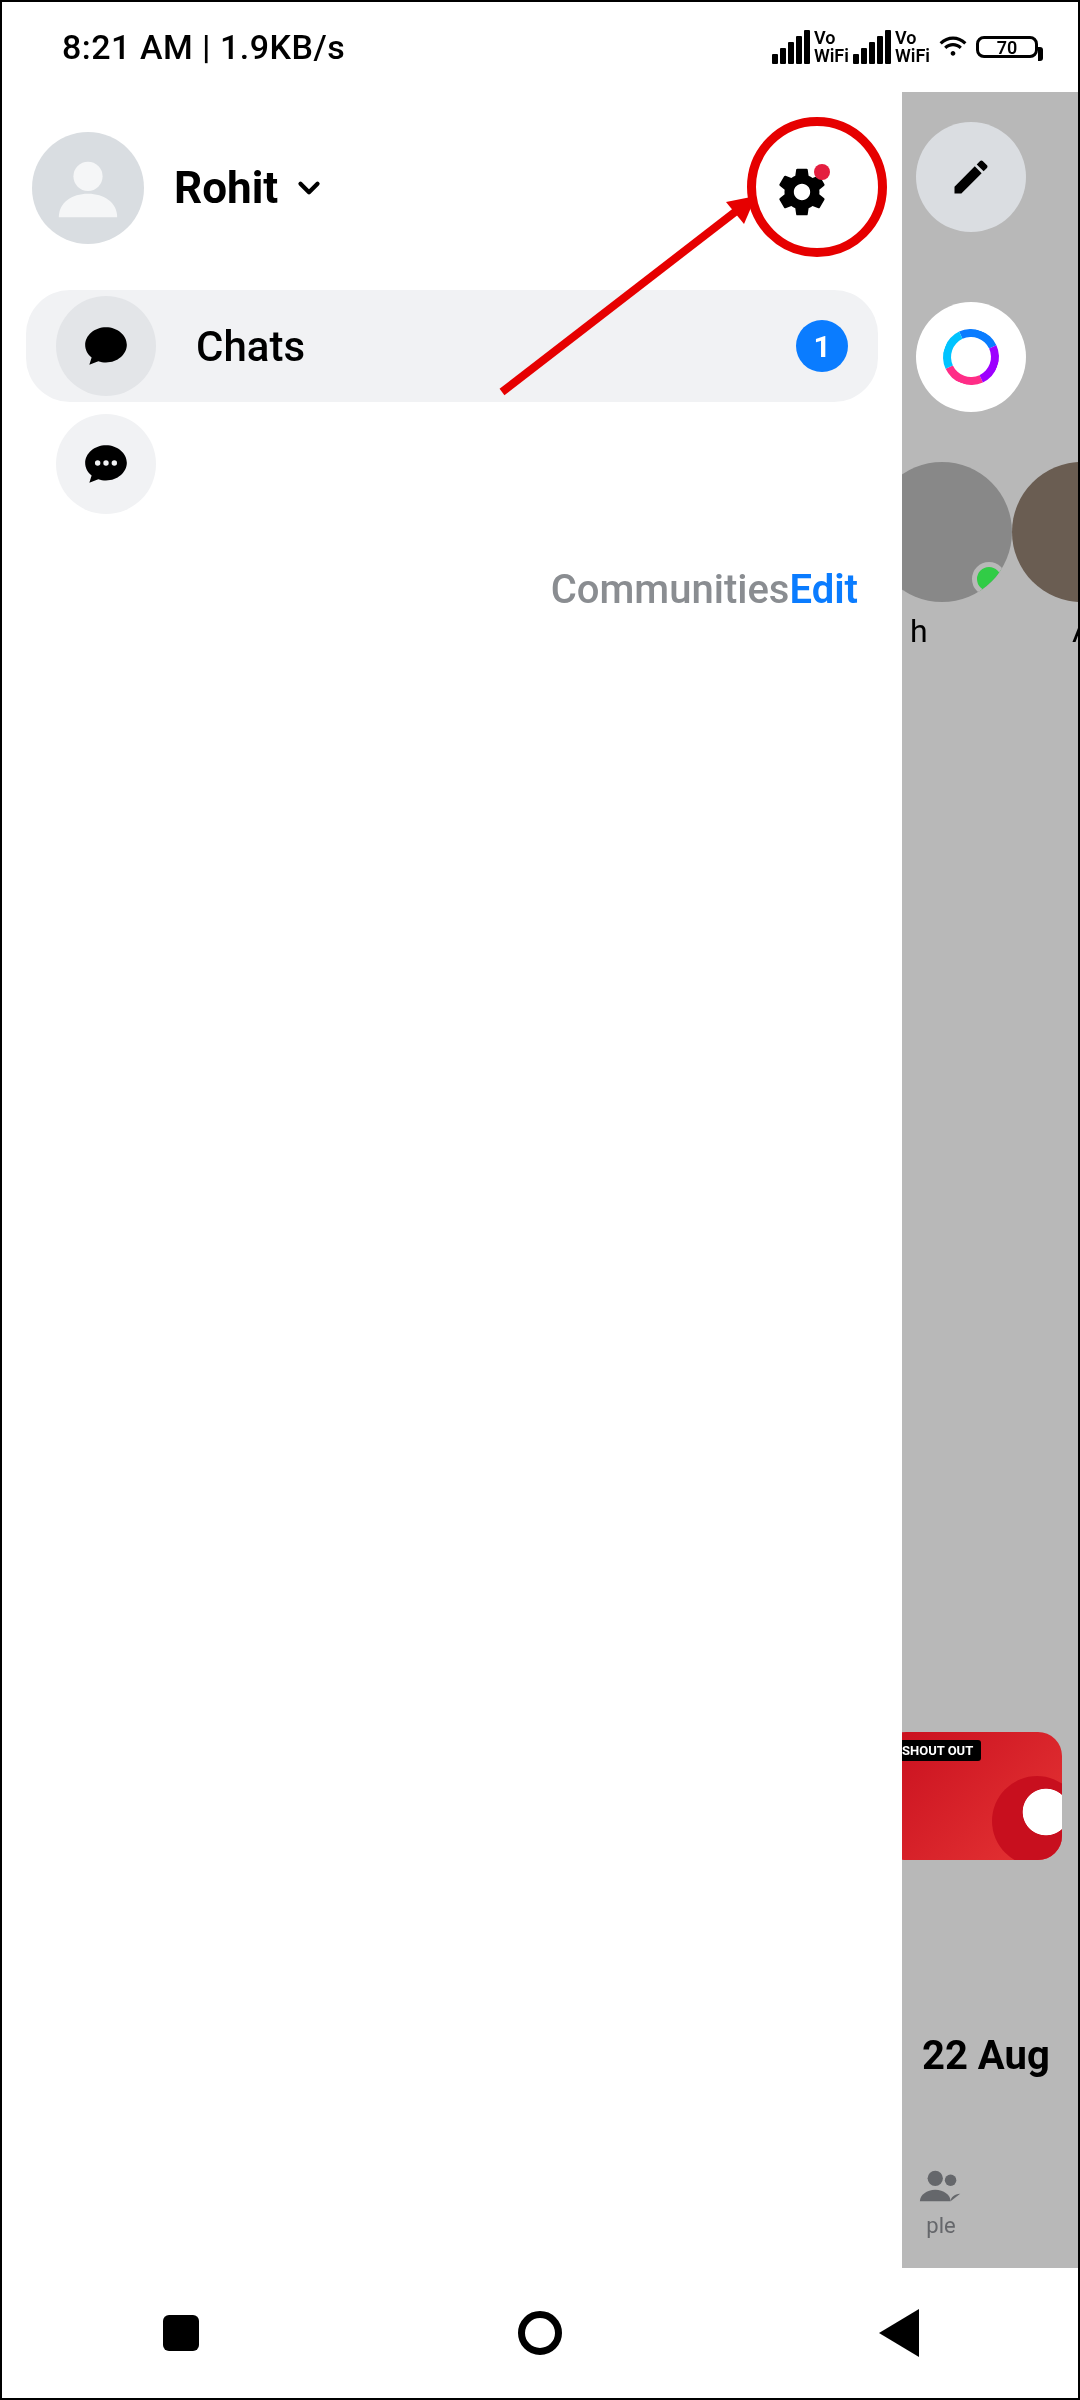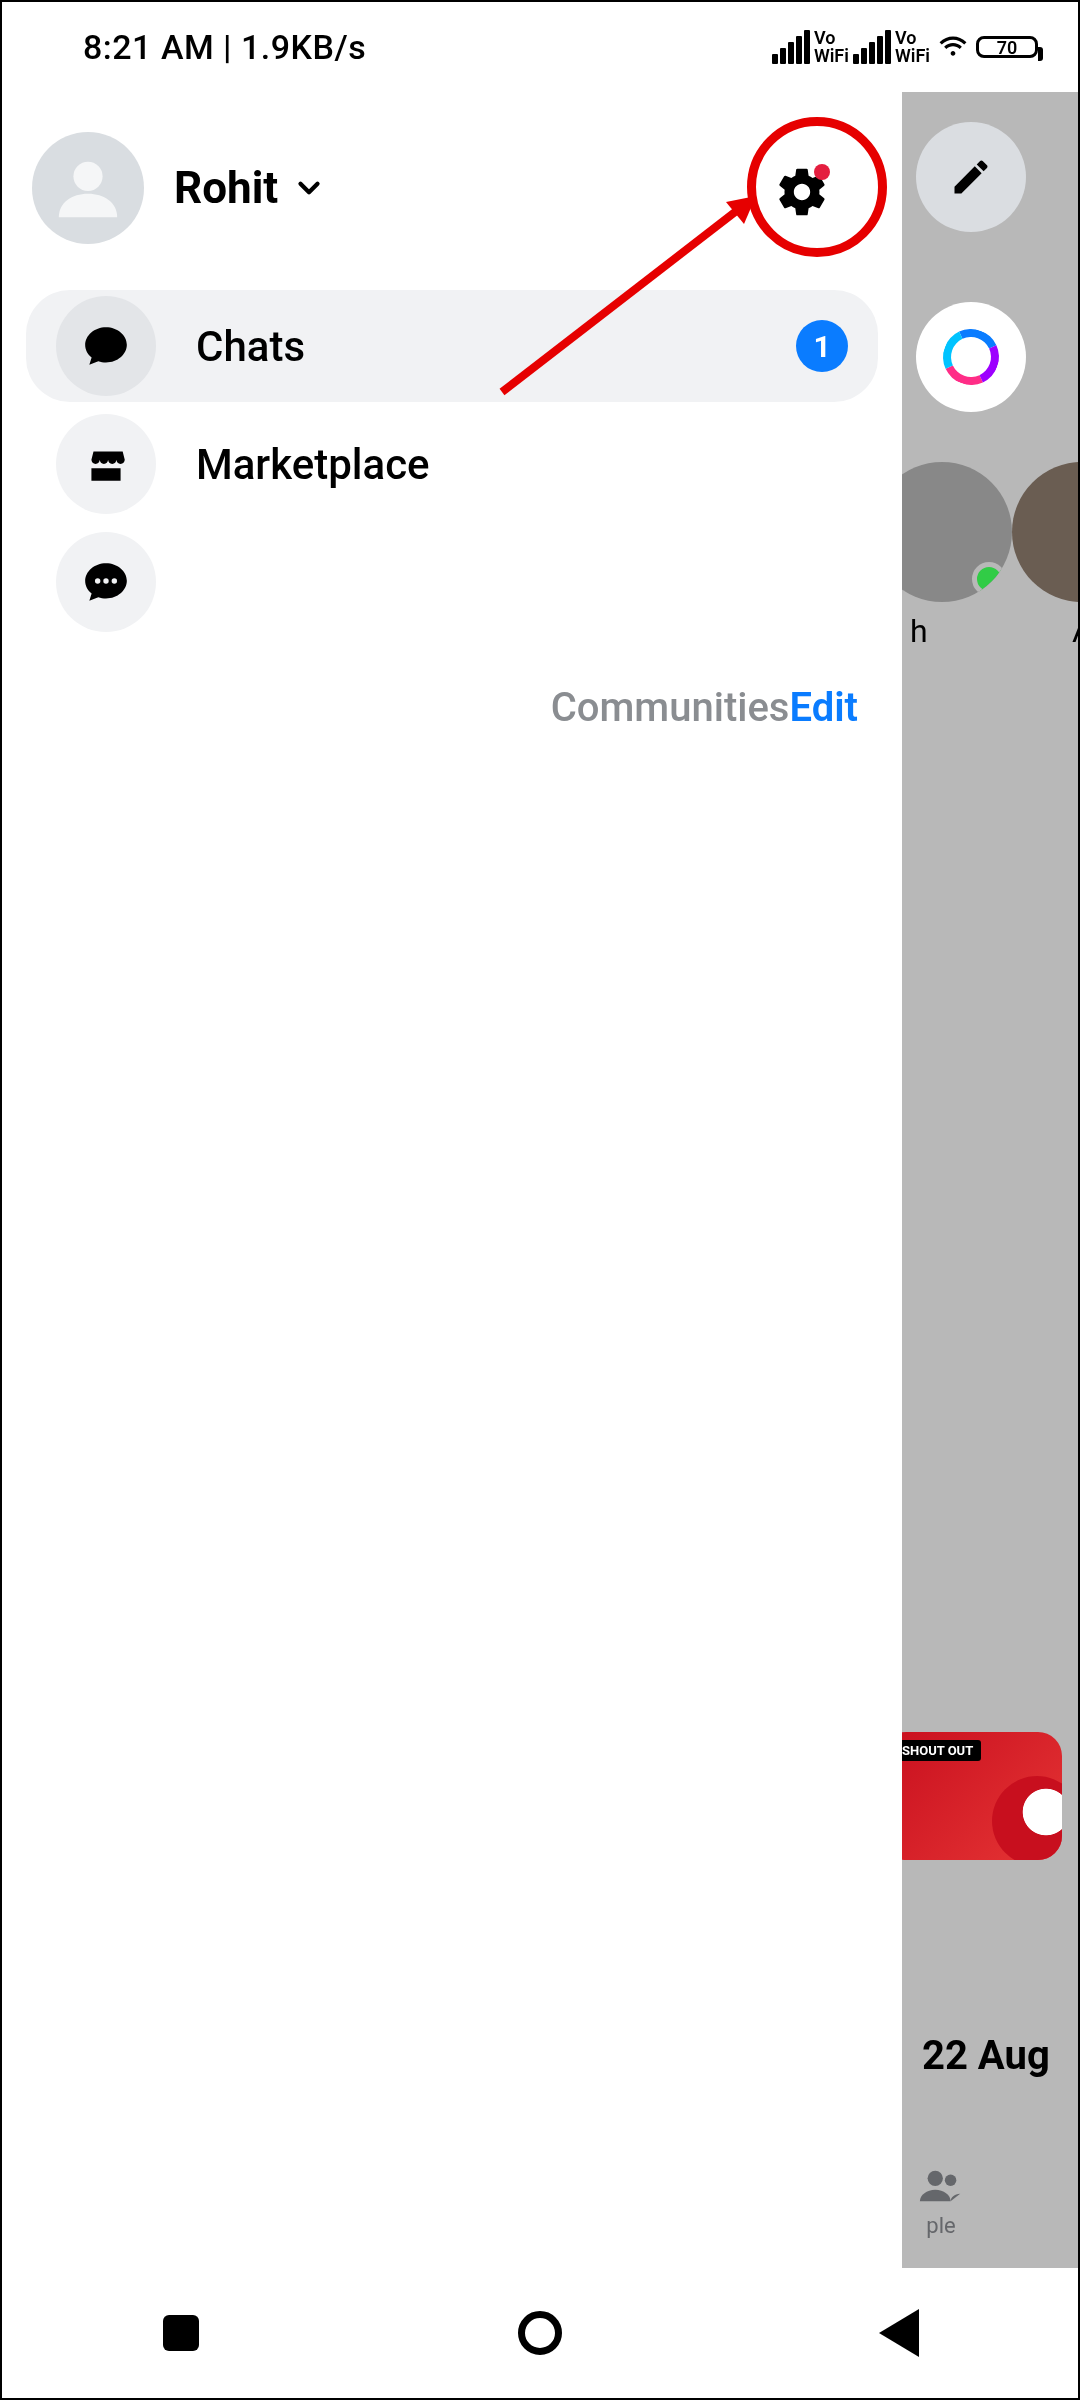--- a/index.html
+++ b/index.html
@@ -19,21 +19,20 @@
 
   
   .status-bar {
     height: 90px;
     display: flex;
     align-items: center;
     justify-content: space-between;
     padding: 0 40px 0 60px;
     font-size: 34px;
     color: #000;
-    margin-left: 21px;
   }
   .status-left {
     font-weight: 500;
     letter-spacing: 0.5px;
   }
   .status-right {
     display: flex;
     align-items: center;
     gap: 4px;
   }
@@ -307,28 +306,20 @@
   <div class="menu-item active">
     <div class="menu-icon-wrap">
       <svg viewBox="0 0 24 24" fill="#000">
           <path d="M12 3C6.5 3 2 6.9 2 11.5c0 2.4 1.2 4.5 3.1 6L4 21l4.3-1.7c1.1.4 2.4.6 3.7.6 5.5 0 10-3.9 10-8.5S17.5 3 12 3z"></path>
         </svg>
     </div>
     <span class="menu-label">Chats</span>
     <span class="badge">1</span>
   </div>
 
-  <div class="menu-item">
-    <div class="menu-icon-wrap">
-      <svg viewBox="0 0 24 24" fill="#000">
-          <path d="M4 6h16l1 4c0 1.1-.9 2-2 2s-2-.9-2-2c0 1.1-.9 2-2 2s-2-.9-2-2c0 1.1-.9 2-2 2s-2-.9-2-2c0 1.1-.9 2-2 2s-2-.9-2-2l1-4zm1 8h14v6H5v-6z"></path>
-        </svg>
-    </div>
-    <span class="menu-label">Marketplace</span>
-  </div>
 
   <div class="menu-item">
     <div class="menu-icon-wrap">
       <svg viewBox="0 0 24 24" fill="#000">
           <path d="M12 3C6.5 3 2 6.9 2 11.5c0 2.4 1.2 4.5 3.1 6L4 21l4.3-1.7c1.1.4 2.4.6 3.7.6 5.5 0 10-3.9 10-8.5S17.5 3 12 3z"></path>
           <circle cx="8" cy="11.5" r="1.3" fill="#f1f2f4"></circle>
           <circle cx="12" cy="11.5" r="1.3" fill="#f1f2f4"></circle>
           <circle cx="16" cy="11.5" r="1.3" fill="#f1f2f4"></circle>
         </svg>
     </div>

